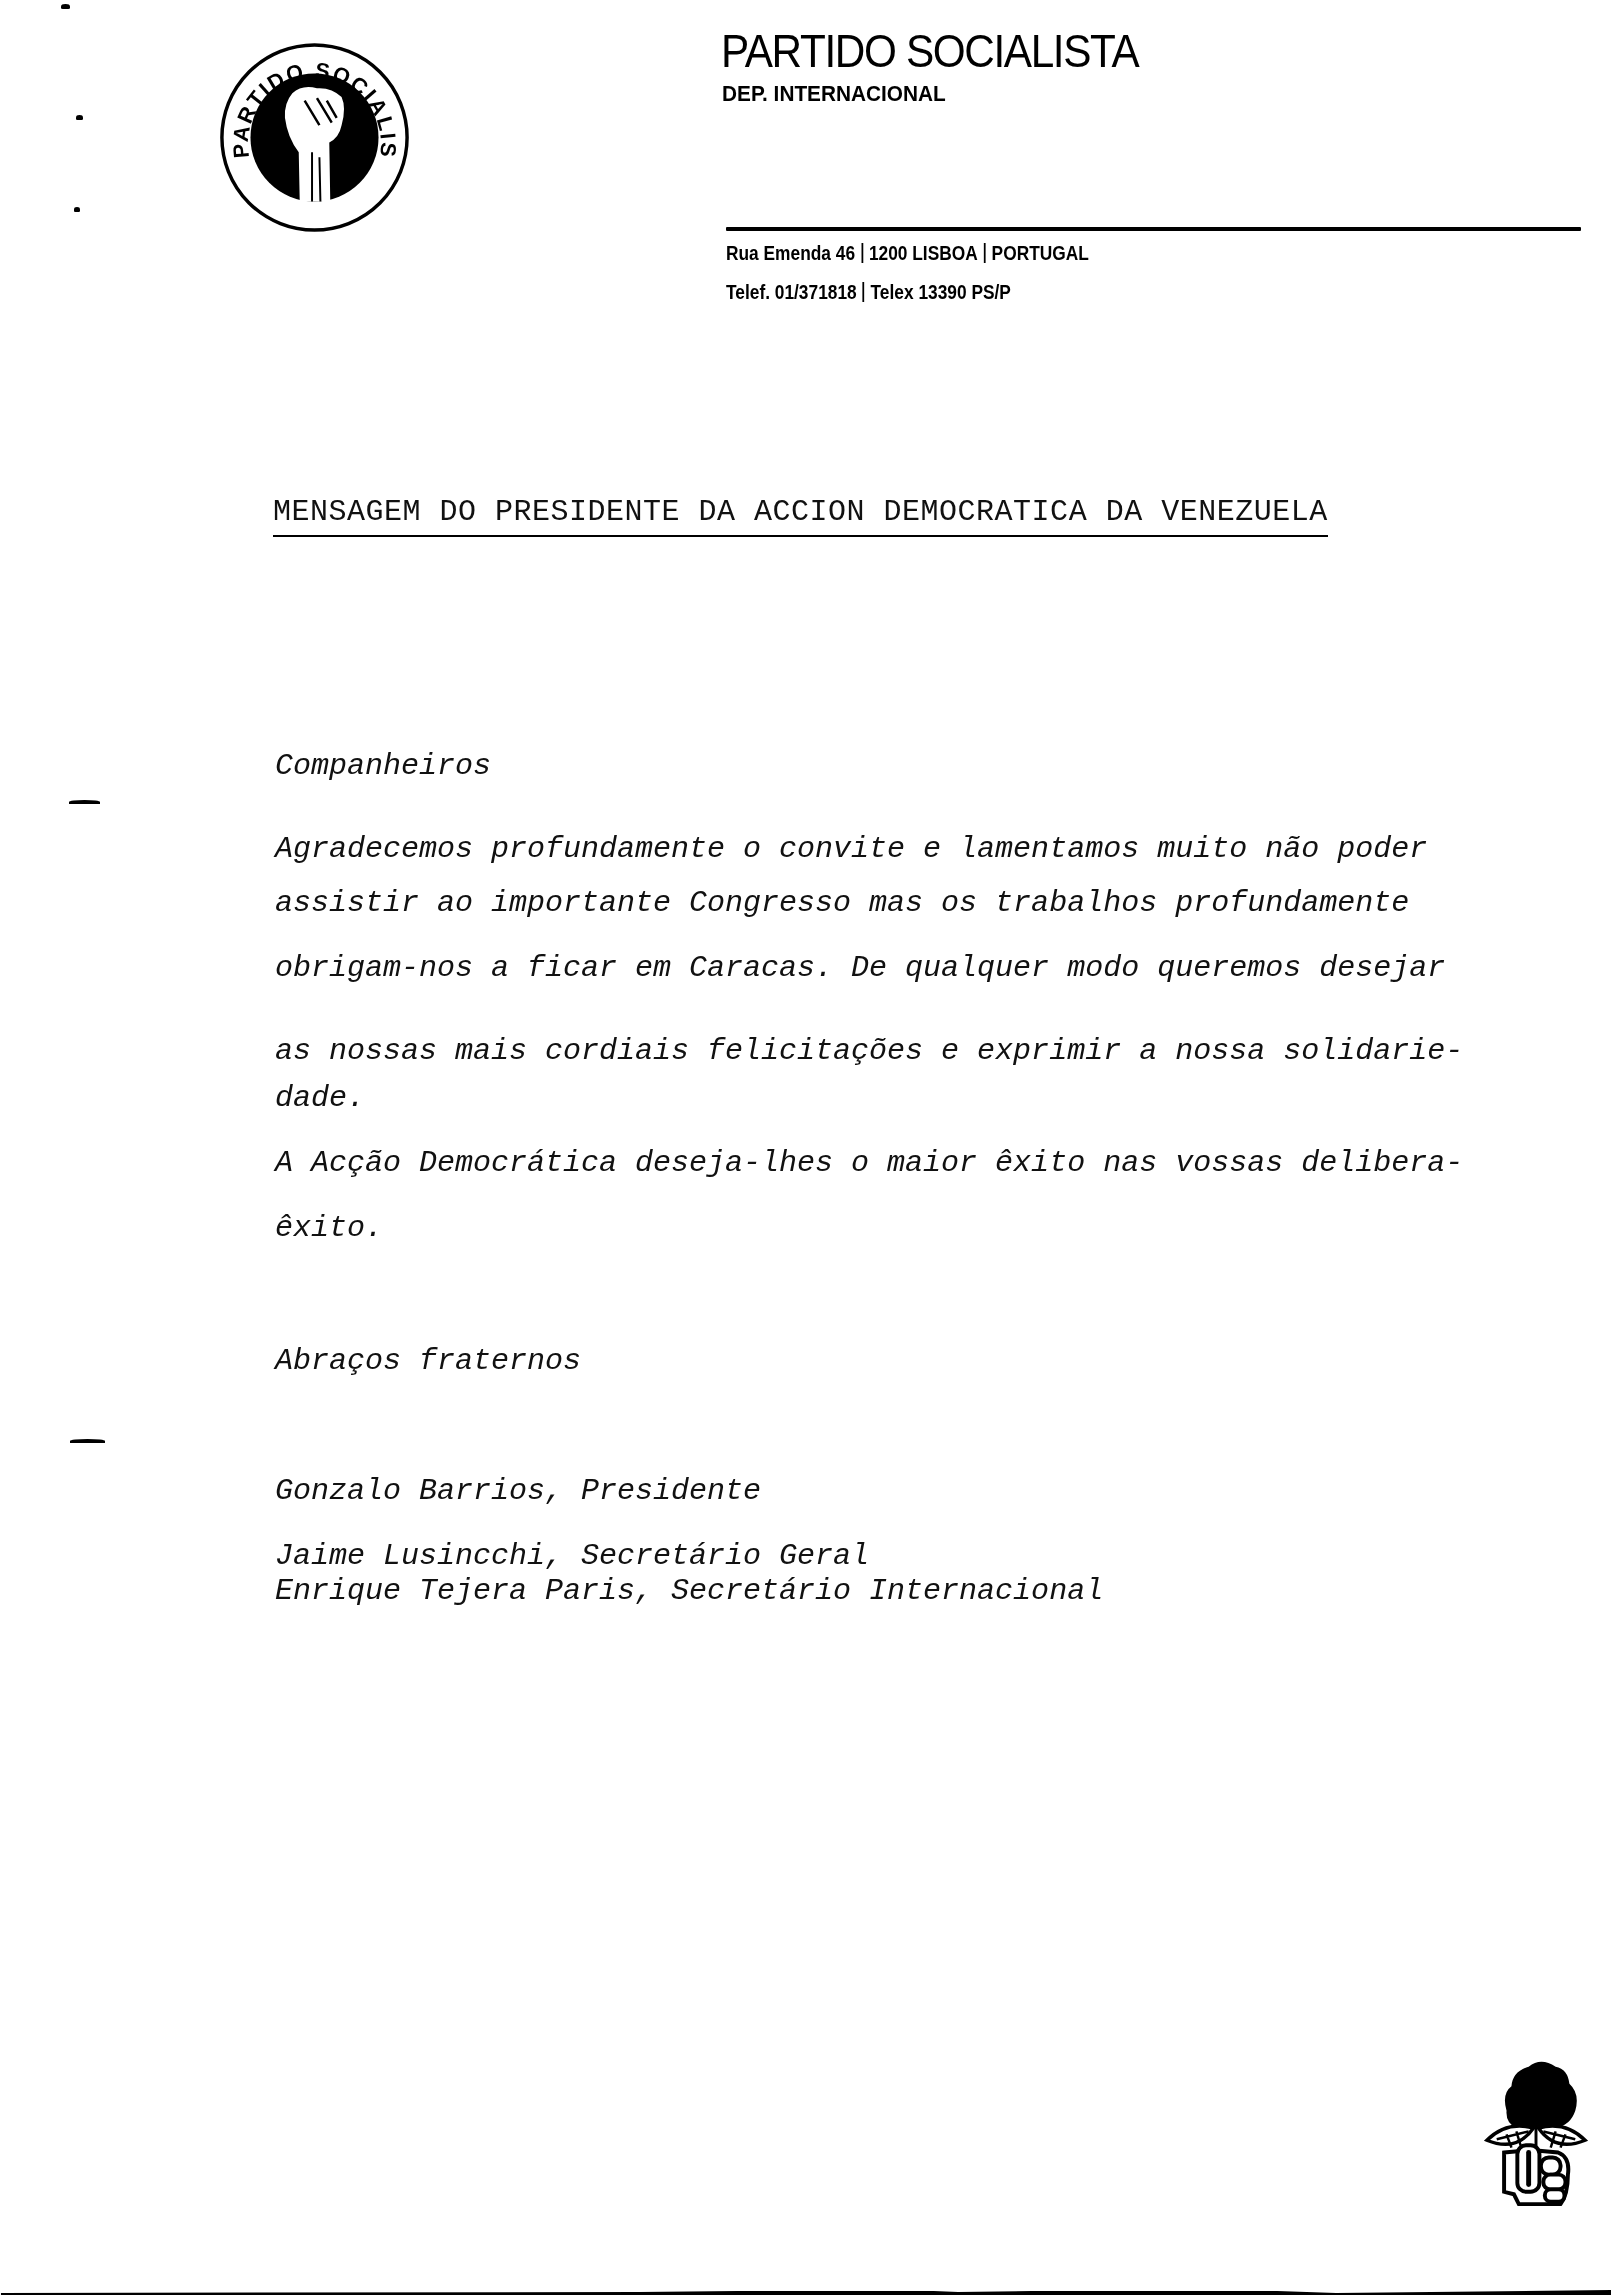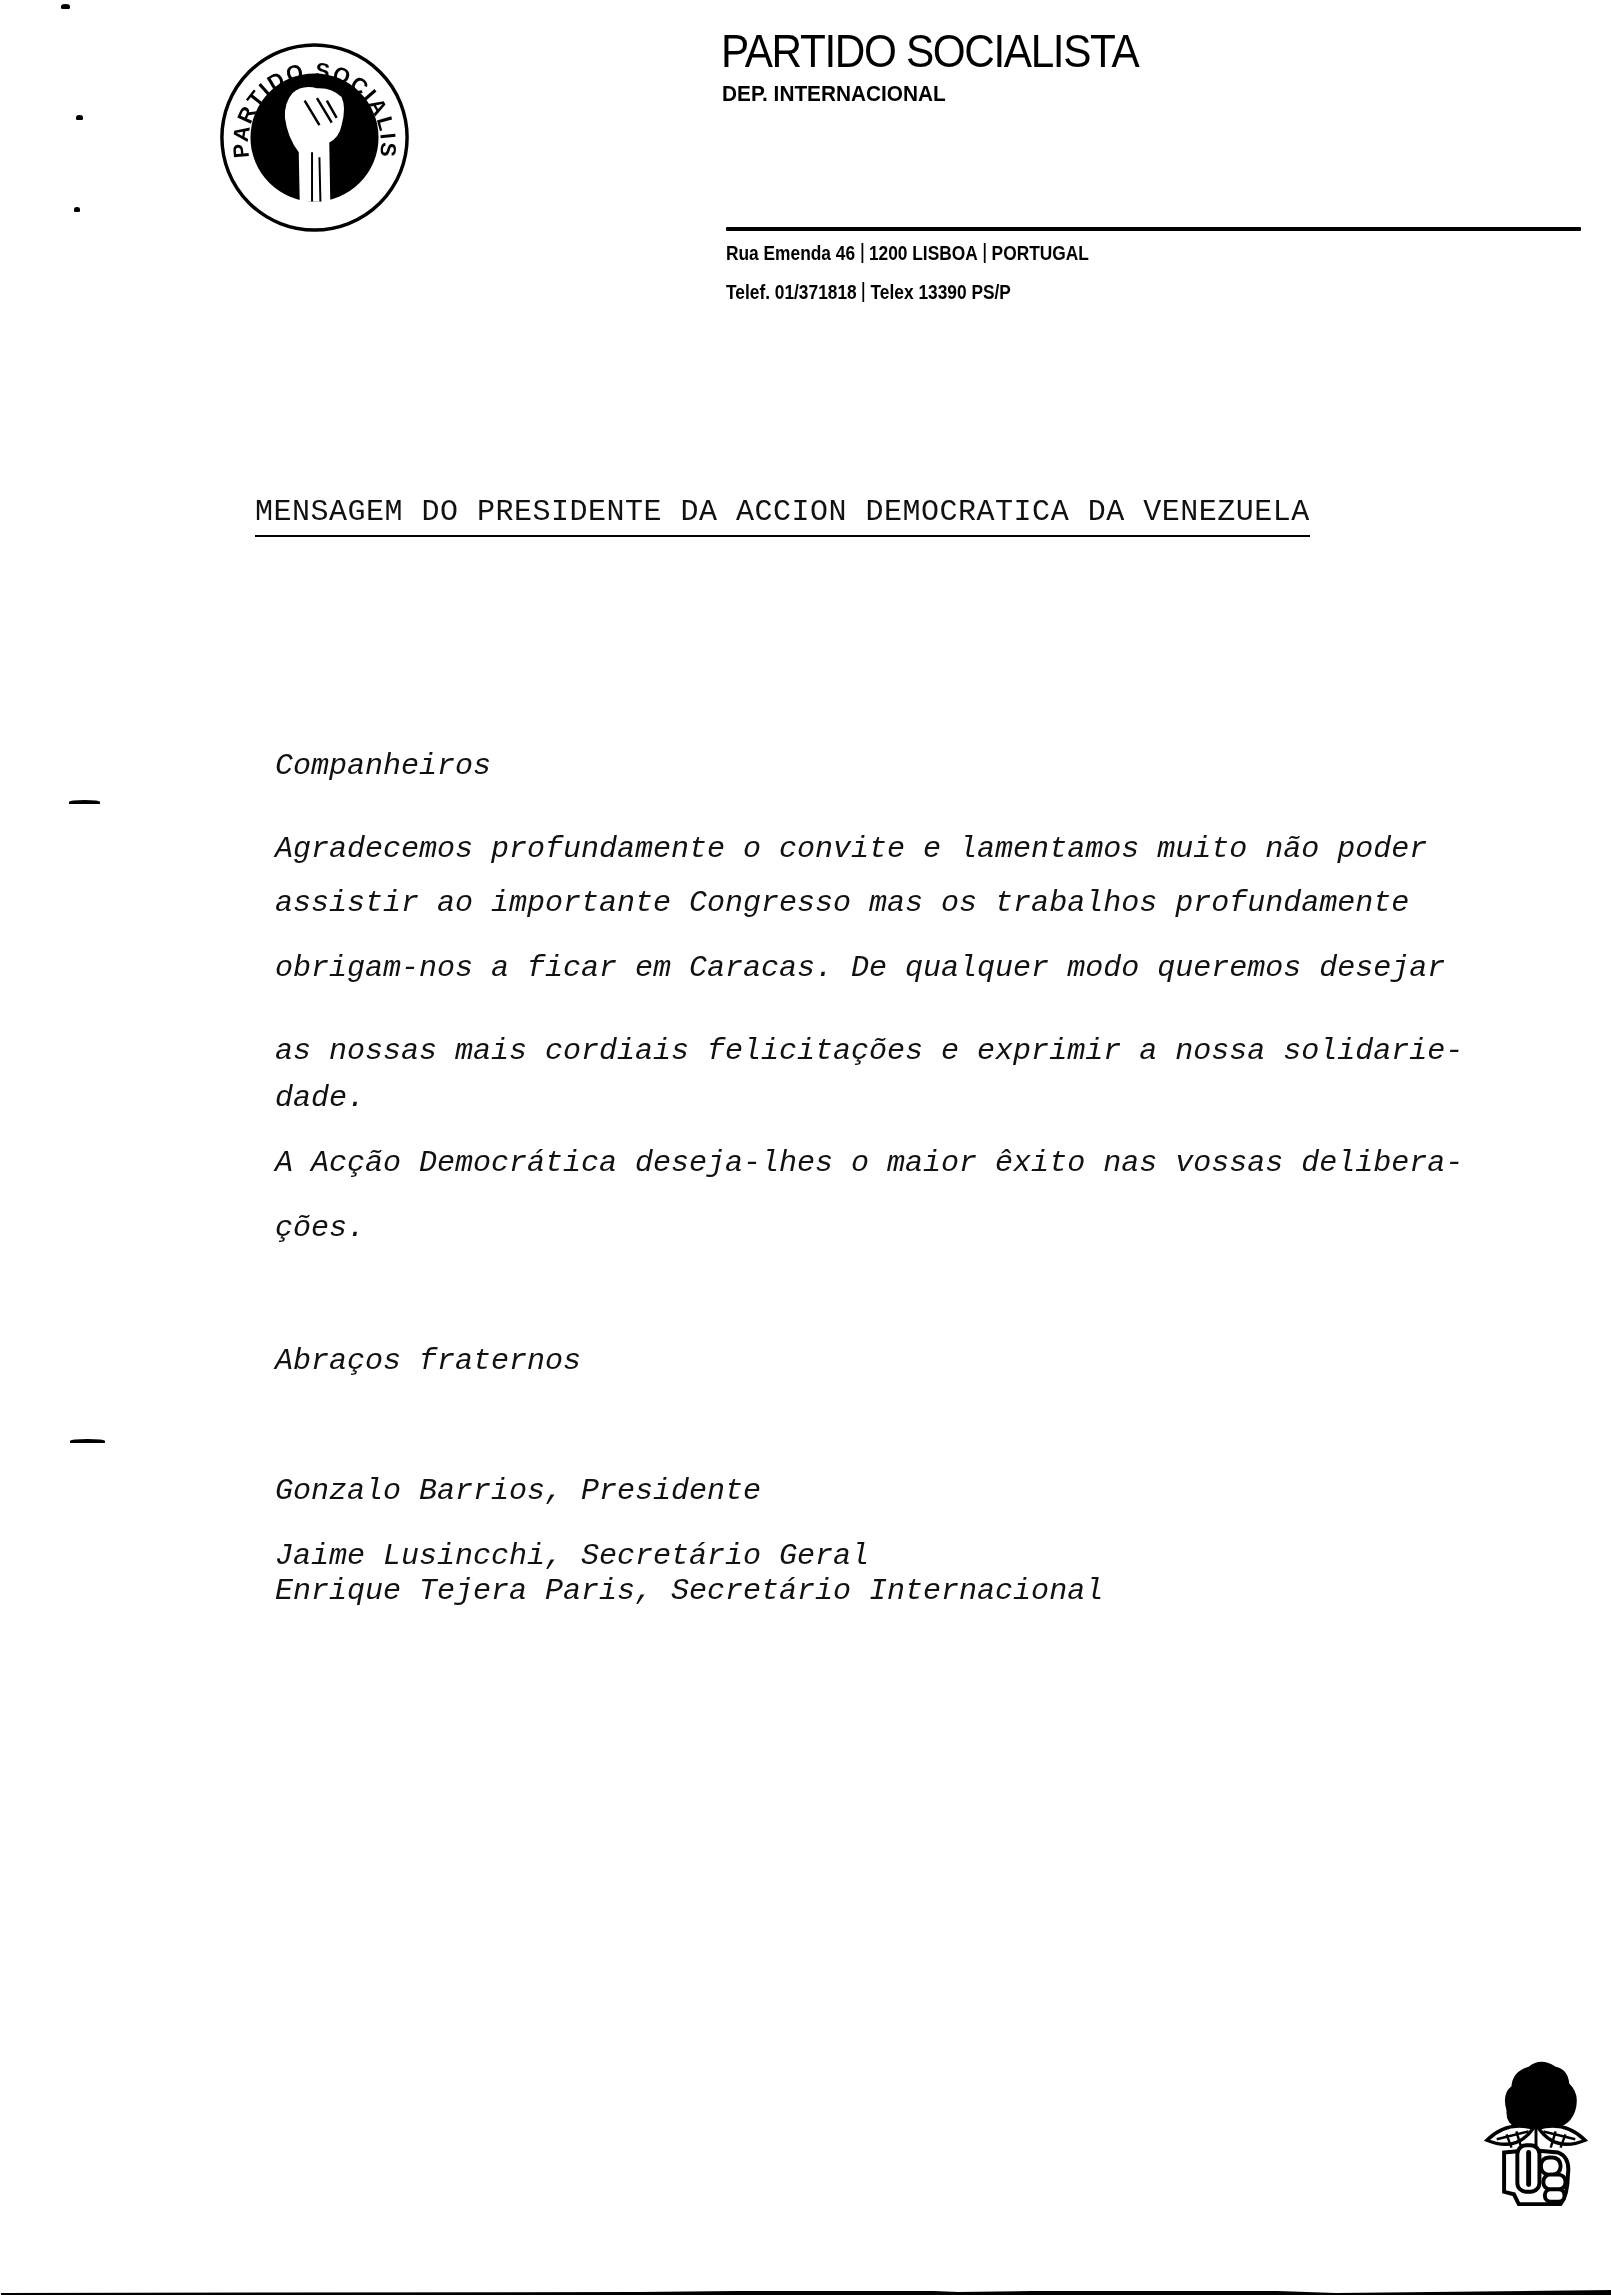--- a/index.html
+++ b/index.html
@@ -37,21 +37,21 @@
     }
     .hdr-addr2 { top: 282px; }
     .sep { display: inline-block; width: 2px; height: 19.7px; background:#000; vertical-align: -2.9px; margin: 0 6.9px; }
 
     
     .tw {
       font-family: "Liberation Mono", monospace;
       font-size: 30px; line-height: 1; white-space: pre; color: #111;
     }
     .doc-title {
-      left: 255px; top: 497px; letter-spacing: 0.5px;
+      left: 273px; top: 497px; letter-spacing: 0.5px;
       padding-bottom: 7.9px; border-bottom: 2.9px solid #000;
     }
     .line { left: 275px; font-style: italic; }
 
     
     .mark { background:#000; border-radius: 50% 50% 20% 20%; }
 
     
     #logo-rose { left: 1482px; top: 2047px; width: 108px; height: 162px; }
 
@@ -92,21 +92,21 @@
 <div class="abs tw doc-title">MENSAGEM DO PRESIDENTE DA ACCION DEMOCRATICA DA VENEZUELA</div>
 
 <div class="abs tw line" style="top:751px">Companheiros</div>
 
 <div class="abs tw line" style="top:834px">Agradecemos profundamente o convite e lamentamos muito não poder</div>
 <div class="abs tw line" style="top:888px">assistir ao importante Congresso mas os trabalhos profundamente</div>
 <div class="abs tw line" style="top:953px">obrigam-nos a ficar em Caracas. De qualquer modo queremos desejar</div>
 <div class="abs tw line" style="top:1036px">as nossas mais cordiais felicitações e exprimir a nossa solidarie-</div>
 <div class="abs tw line" style="top:1083px">dade.</div>
 <div class="abs tw line" style="top:1148px">A Acção Democrática deseja-lhes o maior êxito nas vossas delibera-</div>
-<div class="abs tw line" style="top:1213px">ções.</div>
+<div class="abs tw line" style="top:1213px">êxito.</div>
 
 <div class="abs tw line" style="top:1346px">Abraços fraternos</div>
 
 <div class="abs tw line" style="top:1476px">Gonzalo Barrios, Presidente</div>
 <div class="abs tw line" style="top:1541px">Jaime Lusincchi, Secretário Geral</div>
 <div class="abs tw line" style="top:1576px">Enrique Tejera Paris, Secretário Internacional</div>
 
 <div class="abs mark" style="left:61px;top:3.9px;width:8.8px;height:4.9px"></div>
 <div class="abs mark" style="left:76px;top:115px;width:6.9px;height:4.9px"></div>
 <div class="abs mark" style="left:74px;top:207px;width:5.9px;height:4.9px"></div>

